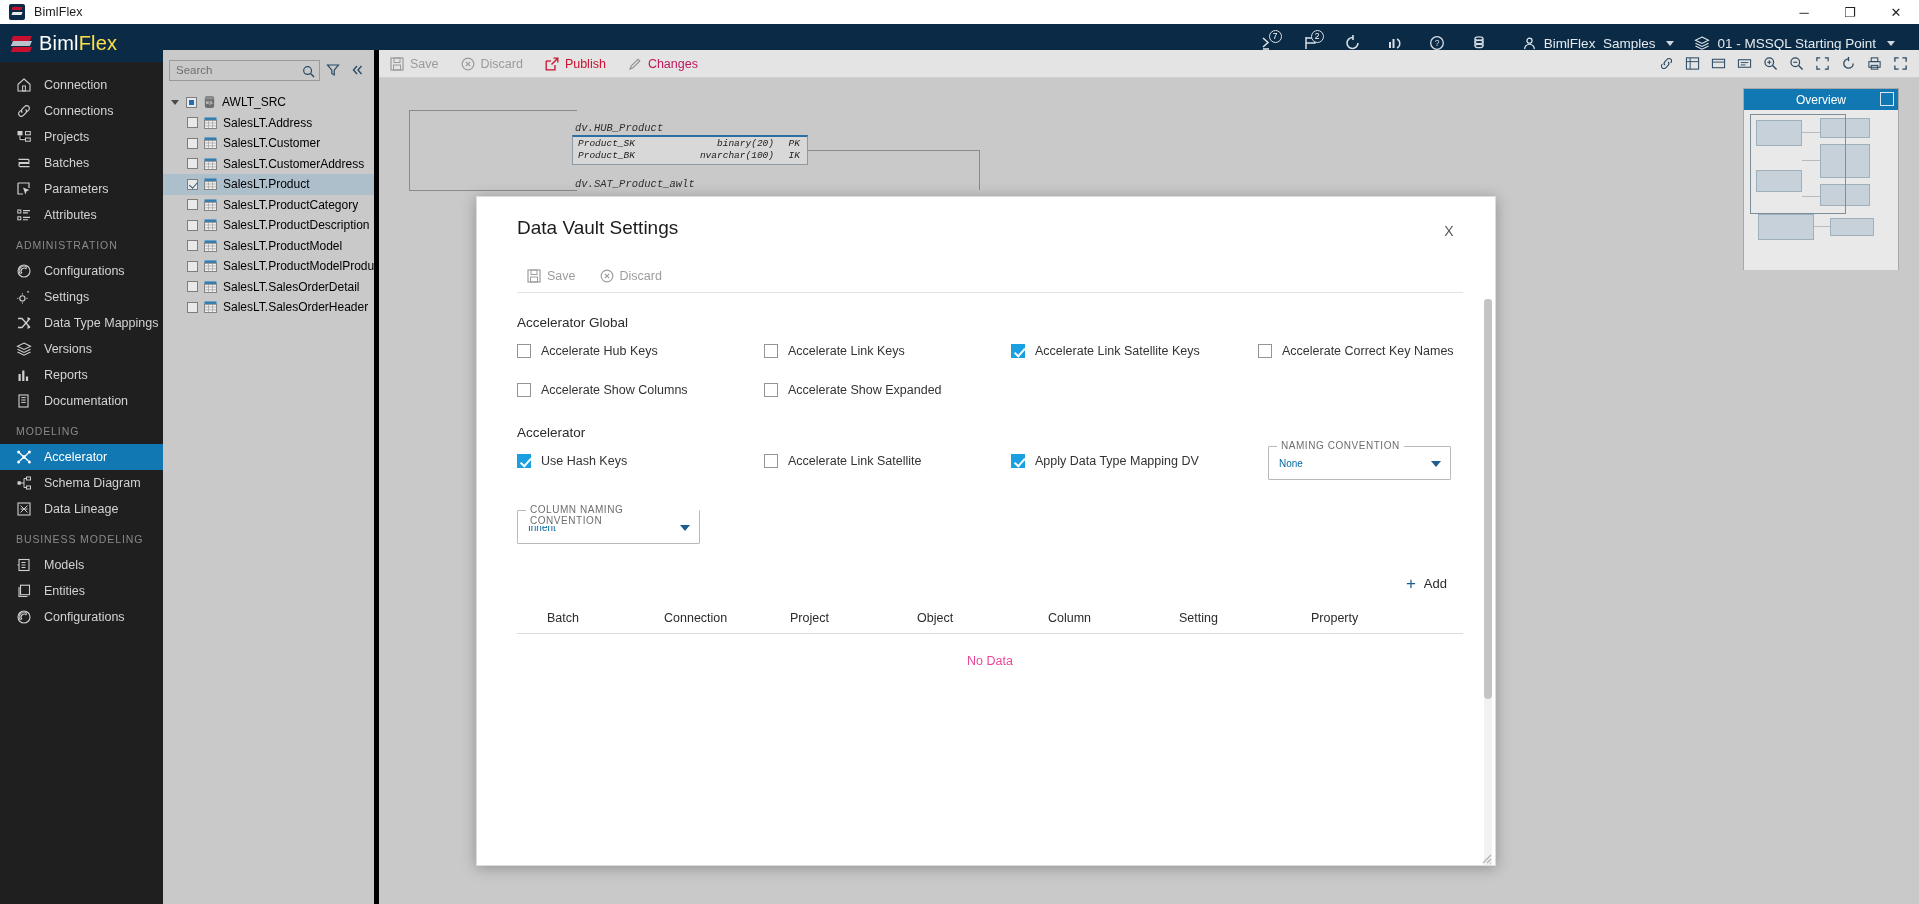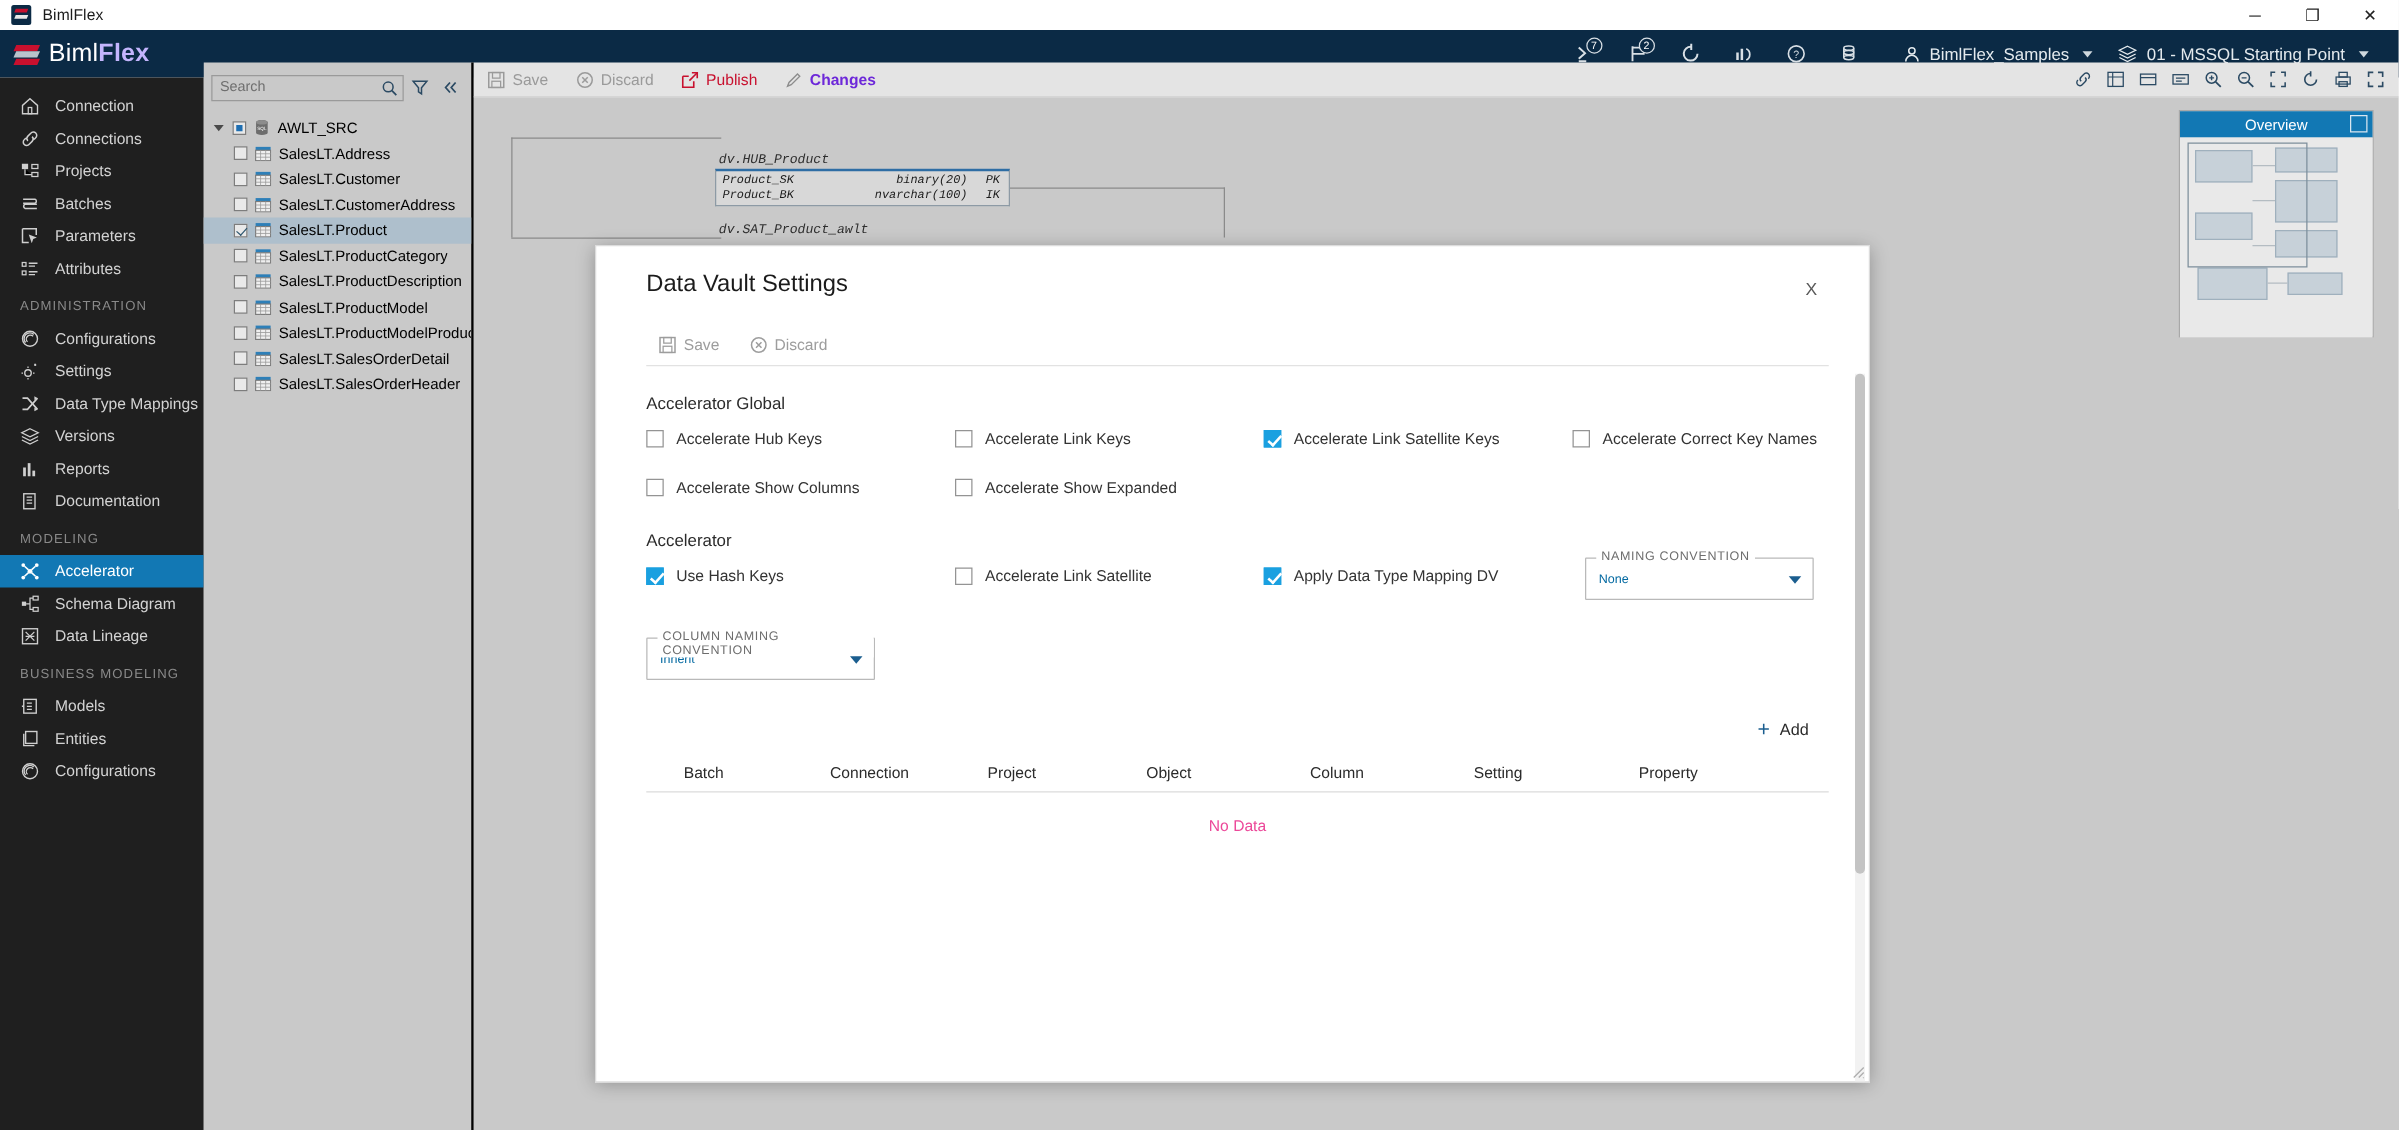--- a/index.html
+++ b/index.html
@@ -71,21 +71,21 @@
   }
   .brand-mark i {
     position: absolute; left: 1px; width: 19px; height: 4.5px;
     transform: skewX(-24deg); display: block;
   }
   .brand-mark i:nth-child(1) { top: 3px;   background: #c8102e; }
   .brand-mark i:nth-child(2) { top: 8.5px; background: #b9c3cc; }
   .brand-mark i:nth-child(3) { top: 14px;  background: #c8102e; }
   .brand-text { font-size: 20px; color: #ffffff; letter-spacing: .2px; white-space: nowrap;}
   .brand-text b { font-weight: 400; }
-  .brand-text span { font-weight: 700; color: #c4b5fd; }
+  .brand-text span { font-weight: 400; color: #fde047; }
 
   .topbar-right {
     margin-left: auto; display: flex; align-items: center;
     height: 38px; padding-right: 14px; gap: 0px;
   }
   .tb-icon {
     width: 42px; height: 38px; display: flex; align-items: center; justify-content: center;
     color: #d8dfe5; position: relative;
   }
   .tb-badge {
@@ -125,21 +125,21 @@
     padding-left: 16px; height: 30px; display: flex; align-items: flex-end;
     padding-bottom: 7px;
   }
   .nav-spacer { height: 10px; }
 
   
   .treepanel {
     position: absolute; top: 50px; left: 163px;
     width: 216px; height: 854px;
     background: #c9c9c9;
-    border-right: 2px solid #000000;
+    border-right: 5px solid #000000;
   }
   .tree-search-row {
     display: flex; align-items: center; height: 40px; padding: 0 6px;
     gap: 2px;
   }
   .search-box {
     position: relative; flex: 1; height: 21px;
     background: #c9c9c9; border: 1px solid #9a9a9a;
     display: flex; align-items: center;
   }
@@ -184,21 +184,21 @@
     position: absolute; top: 50px; left: 379px;
     width: 1540px; height: 28px;
     background: #e4e4e4; border-bottom: 1px solid #cfcfcf;
     display: flex; align-items: center;
   }
   .mt-btn {
     display: flex; align-items: center; gap: 6px; height: 28px;
     padding: 0 11px; font-size: 12.5px; color: #9a9a9a;
   }
   .mt-btn.enabled { color: #c8102e; }
-  .mt-btn.link { color: #6d28d9; font-weight: bold; }
+  .mt-btn.link { color: #be185d; }
   .mt-right { margin-left: auto; display: flex; align-items: center; padding-right: 6px; }
   .mt-ico { width: 26px; height: 28px; display: flex; align-items: center; justify-content: center; color: #2b4a63; }
 
   
   .canvas {
     position: absolute; top: 78px; left: 379px;
     width: 1540px; height: 826px;
     background: #c9c9c9; overflow: hidden;
   }
   .node {

